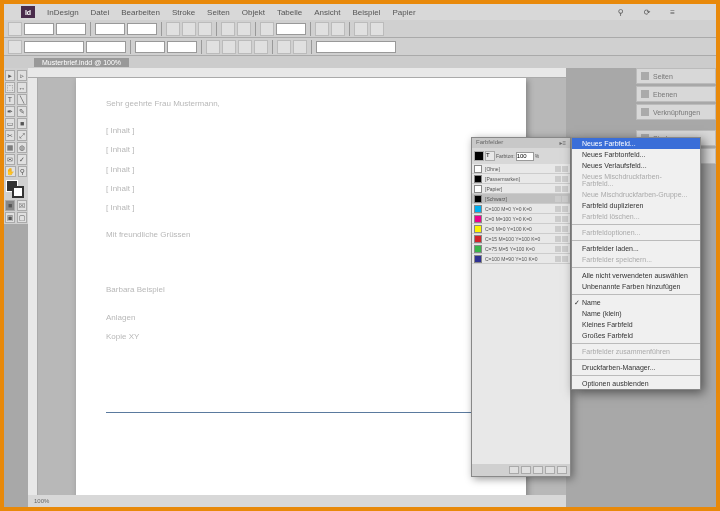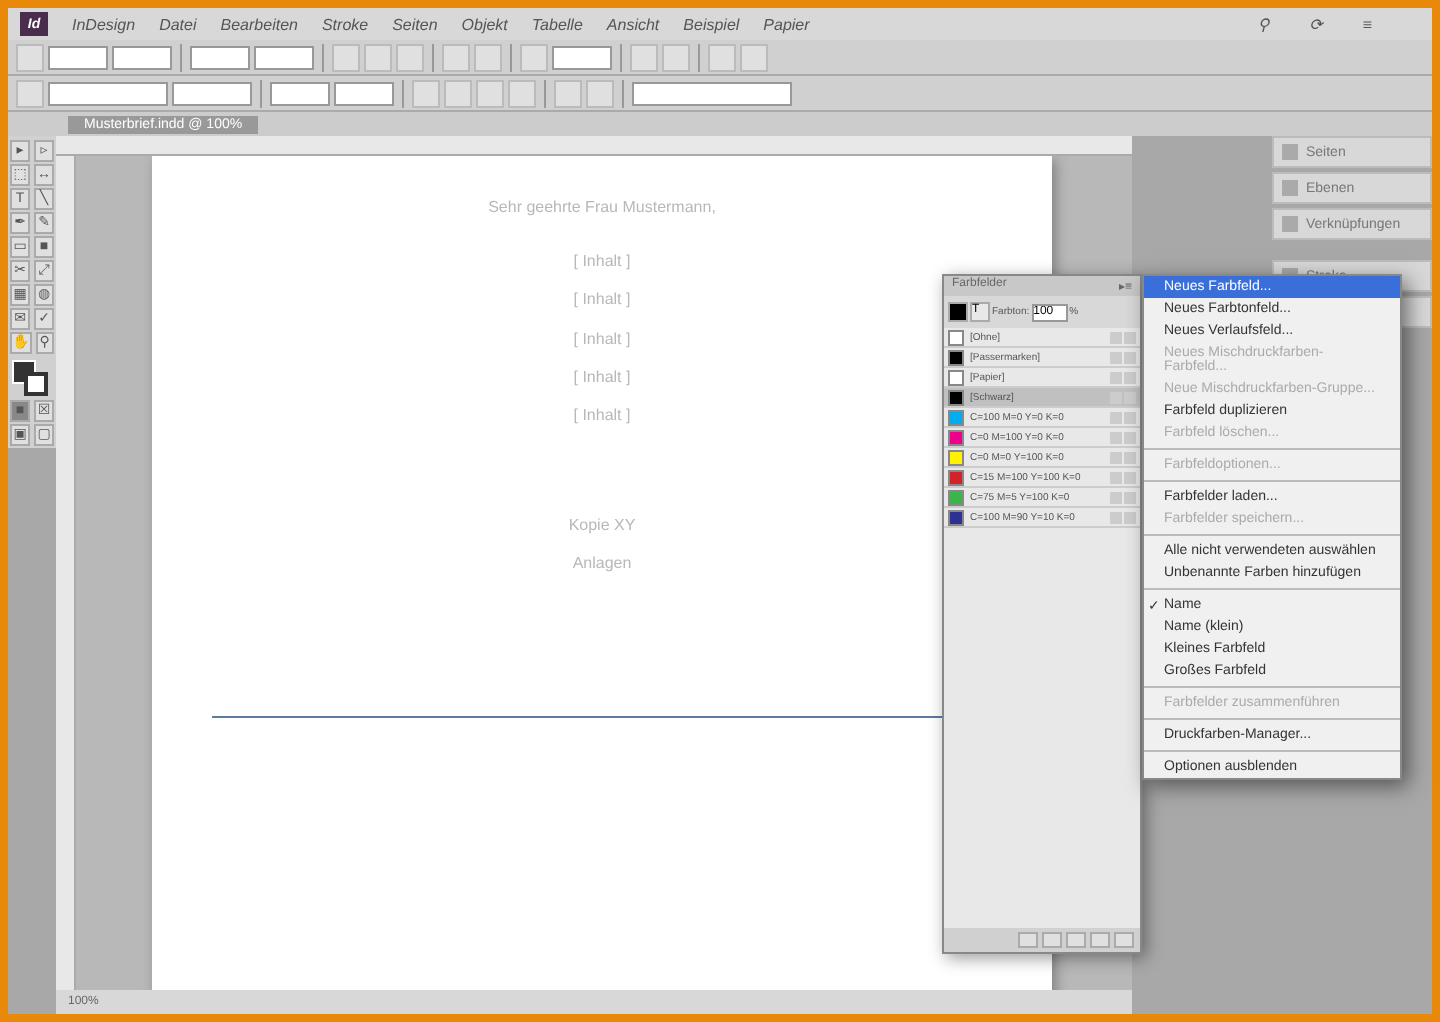--- a/index.html
+++ b/index.html
@@ -1,18 +1,18 @@
 <!DOCTYPE html>
 <html><head>
 <meta charset="utf-8">
 <style>
 * { margin: 0; padding: 0; box-sizing: border-box; font-family: Arial, sans-serif; }
 body { width: 720px; height: 511px; background: #e8890a; overflow: hidden; position: relative; }
 .app-window { position: absolute; top: 4px; left: 4px; right: 4px; bottom: 4px; background: #a8a8a8; }
-.menubar { height: 16px; background: #d8d8d8; display: flex; align-items: center; padding: 0 6px; font-size: 8px; color: #555; font-style: italic; }
+.menubar { height: 16px; background: #d8d8d8; display: flex; align-items: center; padding: 0 17px; font-size: 8px; color: #555; }
 .menubar span { margin-right: 12px; cursor: default; }
 .menubar .right { margin-left: auto; display: flex; gap: 8px; }
 .id-icon { width: 14px; height: 12px; background: #4a2c4c; color: #fff; font-size: 7px; display: inline-flex; align-items: center; justify-content: center; margin-right: 8px; font-weight: bold; }
 .control-row { height: 18px; background: #d0d0d0; border-bottom: 1px solid #aaa; display: flex; align-items: center; padding: 0 4px; gap: 2px; }
 .ctrl-field { width: 30px; height: 12px; background: #fff; border: 1px solid #999; font-size: 6px; }
 .ctrl-icon { width: 14px; height: 14px; background: #e0e0e0; border: 1px solid #bbb; display: inline-block; }
 .ctrl-divider { width: 1px; height: 14px; background: #999; margin: 0 2px; }
 .tab-bar { height: 12px; background: #ccc; font-size: 7px; color: #666; padding-left: 30px; display: flex; align-items: center; }
 .tab-active { background: #999; padding: 1px 8px; color: #fff; }
 .tool-col { width: 24px; background: #d0d0d0; display: flex; flex-direction: column; gap: 0; padding-top: 2px; }
@@ -20,21 +20,21 @@
 .tool-col .row { display: flex; }
 .tool-active { background: #888 !important; }
 .fill-stroke { width: 18px; height: 18px; margin: 2px; position: relative; }
 .fill-box { width: 12px; height: 12px; background: #333; border: 1px solid #fff; position: absolute; top: 0; left: 0; }
 .stroke-box { width: 12px; height: 12px; background: #fff; border: 2px solid #333; position: absolute; bottom: 0; right: 0; }
 .ruler-h { position: absolute; top: 64px; left: 24px; right: 150px; height: 10px; background: #e8e8e8; border-bottom: 1px solid #aaa; }
 .ruler-v { position: absolute; top: 74px; left: 24px; width: 10px; bottom: 12px; background: #e8e8e8; border-right: 1px solid #aaa; }
 .canvas { position: absolute; top: 74px; left: 34px; right: 150px; bottom: 12px; background: #b8b8b8; overflow: hidden; }
 .page { position: absolute; top: 0; left: 38px; width: 450px; height: 480px; background: #fff; box-shadow: 2px 2px 6px rgba(0,0,0,0.3); }
 .page-content { padding: 20px 30px; font-size: 8px; color: #b8b8b8; line-height: 1.4; }
-.page-content div { margin-bottom: 8px; text-align: center; }
+.page-content div { margin-bottom: 8px; }
 .page-content .gap { margin-bottom: 16px; }
 .page-content .sep { border-bottom: 1px solid #5a7a9e; margin: 12px 0; }
 .right-panels { position: absolute; top: 64px; right: 0; width: 80px; bottom: 0; }
 .panel-btn { height: 16px; background: #d8d8d8; border: 1px solid #bbb; margin-bottom: 2px; font-size: 7px; color: #777; display: flex; align-items: center; padding-left: 16px; position: relative; }
 .panel-btn::before { content: ''; width: 8px; height: 8px; background: #aaa; position: absolute; left: 4px; }
 .swatches-panel { position: absolute; top: 137px; left: 471px; width: 100px; background: #d8d8d8; border: 1px solid #888; box-shadow: 2px 2px 8px rgba(0,0,0,0.4); z-index: 5; }
 .swatches-header { height: 10px; background: #c8c8c8; font-size: 6px; color: #666; padding: 1px 4px; display: flex; justify-content: space-between; }
 .swatches-controls { height: 16px; background: #d8d8d8; display: flex; align-items: center; padding: 0 2px; gap: 1px; font-size: 6px; }
 .sw-ctrl { width: 10px; height: 10px; background: #e8e8e8; border: 1px solid #aaa; display: inline-block; }
 .sw-icon-black { background: #000; }
@@ -182,23 +182,25 @@
 
   <div class="canvas">
     <div class="page">
       <div class="page-content">
         <div class="gap">Sehr geehrte Frau Mustermann,</div>
         <div>[ Inhalt ]</div>
         <div>[ Inhalt ]</div>
         <div>[ Inhalt ]</div>
         <div>[ Inhalt ]</div>
         <div class="gap">[ Inhalt ]</div>
+        <div class="gap">Mit freundliche Grüssen</div>
         <div style="height:20px"></div>
+        <div class="gap">Barbara Beispiel</div>
+        <div>Anlagen</div>
         <div>Kopie XY</div>
-        <div>Anlagen</div>
         <div style="height:50px"></div>
         <div class="sep"></div>
       </div>
     </div>
   </div>
 
   <div class="right-panels">
     <div class="panel-btn">Seiten</div>
     <div class="panel-btn">Ebenen</div>
     <div class="panel-btn">Verknüpfungen</div>

